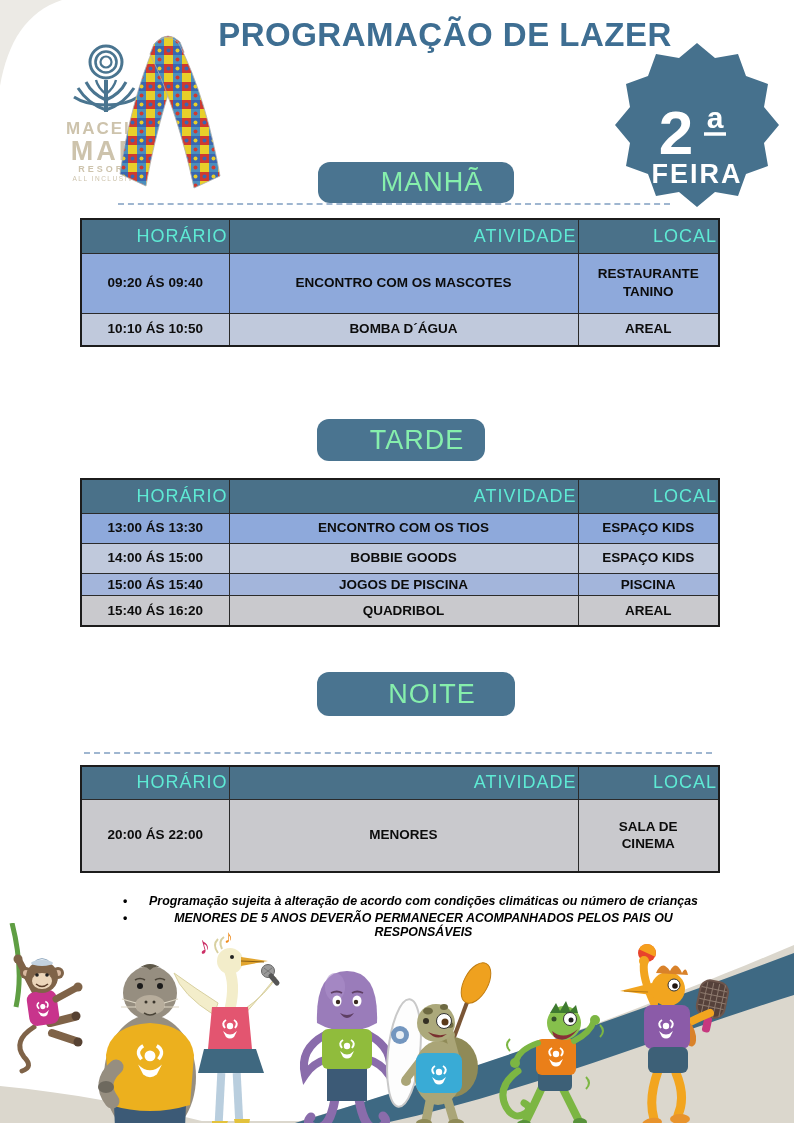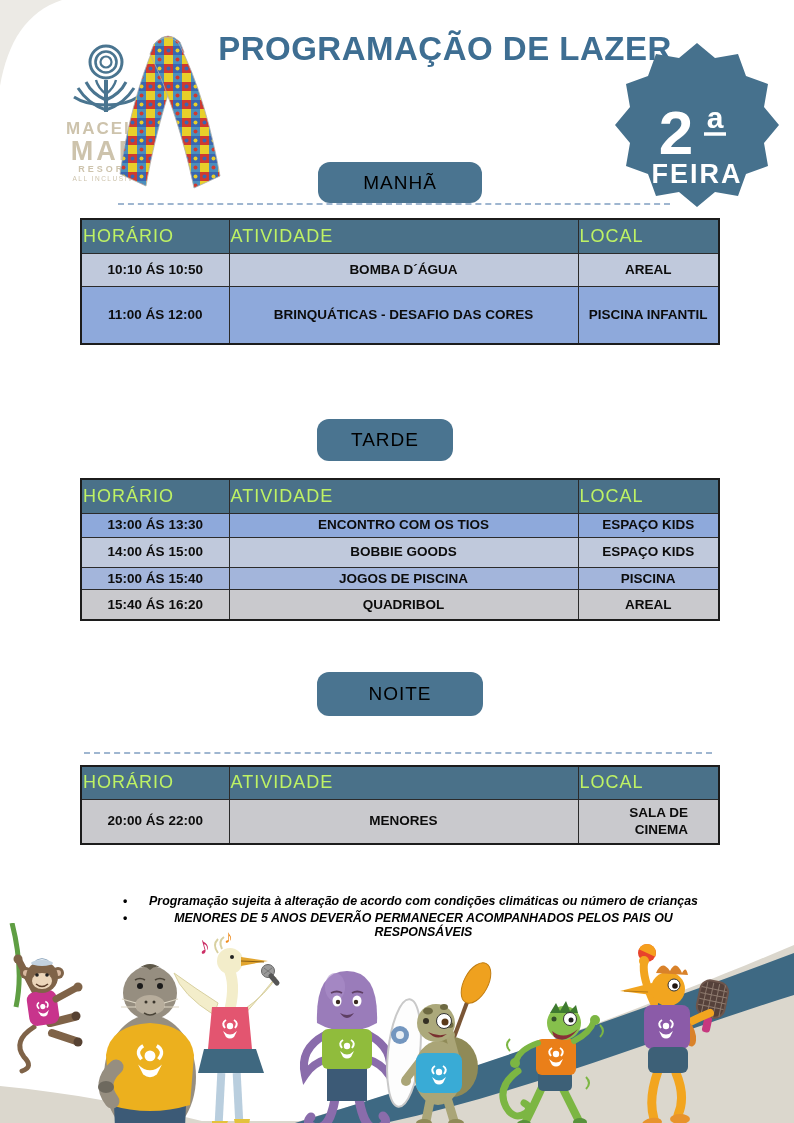--- a/index.html
+++ b/index.html
@@ -3,39 +3,39 @@
 <meta charset="utf-8">
 <style>
   html,body{margin:0;padding:0;background:#888;}
   .page{position:relative;width:794px;height:1123px;background:#ffffff;overflow:hidden;
         font-family:"Liberation Sans","DejaVu Sans",sans-serif;margin:0 auto;}
   .abs{position:absolute;}
 
   
   .title-line{position:absolute;left:205px;width:480px;text-align:center;
               color:#3E6E92;font-weight:700;letter-spacing:.5px;}
-  .title-1{top:30px;font-size:33px;}
+  .title-1{top:16px;font-size:33px;}
   .title-2{top:74px;font-size:34px;}
 
   
-  .pill{position:absolute;background:#4A7490;color:#000000;border-radius:12px;
+  .pill{position:absolute;background:#4A7490;color:#86efac;border-radius:12px;
         display:flex;align-items:center;justify-content:center;
-        font-size:19px;letter-spacing:1px;font-weight:400;}
+        font-size:27px;letter-spacing:1px;font-weight:400;padding-left:32px;}
   
   .dash{position:absolute;height:0;border-top:2px dashed #9FB6D0;}
 
   
   table.sched{position:absolute;left:80px;width:638px;border-collapse:collapse;
               table-layout:fixed;border:2px solid #1c1c1c;}
-  table.sched th{background:#4A7189;color:#bef264;font-weight:400;font-size:18px;
-                 letter-spacing:1px;border:1.5px solid #2b2b2b;text-align:left;margin-left:8px;}
+  table.sched th{background:#4A7189;color:#5eead4;font-weight:400;font-size:18px;
+                 letter-spacing:1px;border:1.5px solid #2b2b2b;text-align:right;margin-left:8px;}
   table.sched td{border:1.5px solid #2b2b2b;font-weight:700;font-size:13.5px;
                  color:#0c0c0c;text-align:center;line-height:1.3;padding:2px 10px;}
   td.local{padding:2px 12px;}
-  td.local.narrow{padding:4px 30px;text-align:right;}
+  td.local.narrow{padding:18px 30px;}
   tr.blue  td{background:#8EA9DB;}
   tr.lblue td{background:#C0C9DC;}
   tr.blue2 td{background:#A3B5DB;}
   tr.gray  td{background:#C9C9CD;}
 
   
   .notes{position:absolute;left:95px;top:894px;width:615px;color:#000;
          font-style:italic;font-weight:700;font-size:12.4px;}
   .note{display:flex;align-items:flex-start;margin-bottom:3px;}
   .note .b{width:42px;padding-left:28px;box-sizing:border-box;font-style:normal;}
@@ -107,48 +107,48 @@
         <col style="width:148px">
         <col style="width:349px">
         <col style="width:141px">
       </colgroup>
     <tbody>
         <tr style="height:34px">
       <th>HORÁRIO</th>
       <th>ATIVIDADE</th>
       <th>LOCAL</th>
     </tr>
+    <tr class="blue" style="height:60px">
+      <td>09:20 ÁS 09:40</td>
+      <td>ENCONTRO COM OS MASCOTES</td>
+      <td class="local">RESTAURANTE TANINO</td>
+    </tr>
     <tr class="lblue" style="height:33px">
       <td>10:10 ÁS 10:50</td>
       <td>BOMBA D´ÁGUA</td>
       <td class="local">AREAL</td>
-    </tr>
-    <tr class="blue" style="height:58px">
-      <td>11:00 ÁS 12:00</td>
-      <td>BRINQUÁTICAS - DESAFIO DAS CORES</td>
-      <td class="local">PISCINA INFANTIL</td>
     </tr>
   </tbody>
     </table>
 
   <div class="pill" style="left:317px;top:419px;width:136px;height:42px">TARDE</div>
 
   <table class="sched" style="top:478px">
     <colgroup>
         <col style="width:148px">
         <col style="width:349px">
         <col style="width:141px">
       </colgroup>
     <tbody>
         <tr style="height:34px">
       <th>HORÁRIO</th>
       <th>ATIVIDADE</th>
       <th>LOCAL</th>
     </tr>
-    <tr class="blue" style="height:24px">
+    <tr class="blue" style="height:30px">
       <td>13:00 ÁS 13:30</td>
       <td>ENCONTRO COM OS TIOS</td>
       <td class="local">ESPAÇO KIDS</td>
     </tr>
     <tr class="lblue" style="height:30px">
       <td>14:00 ÁS 15:00</td>
       <td>BOBBIE GOODS</td>
       <td class="local">ESPAÇO KIDS</td>
     </tr>
     <tr class="blue2" style="height:14px">

